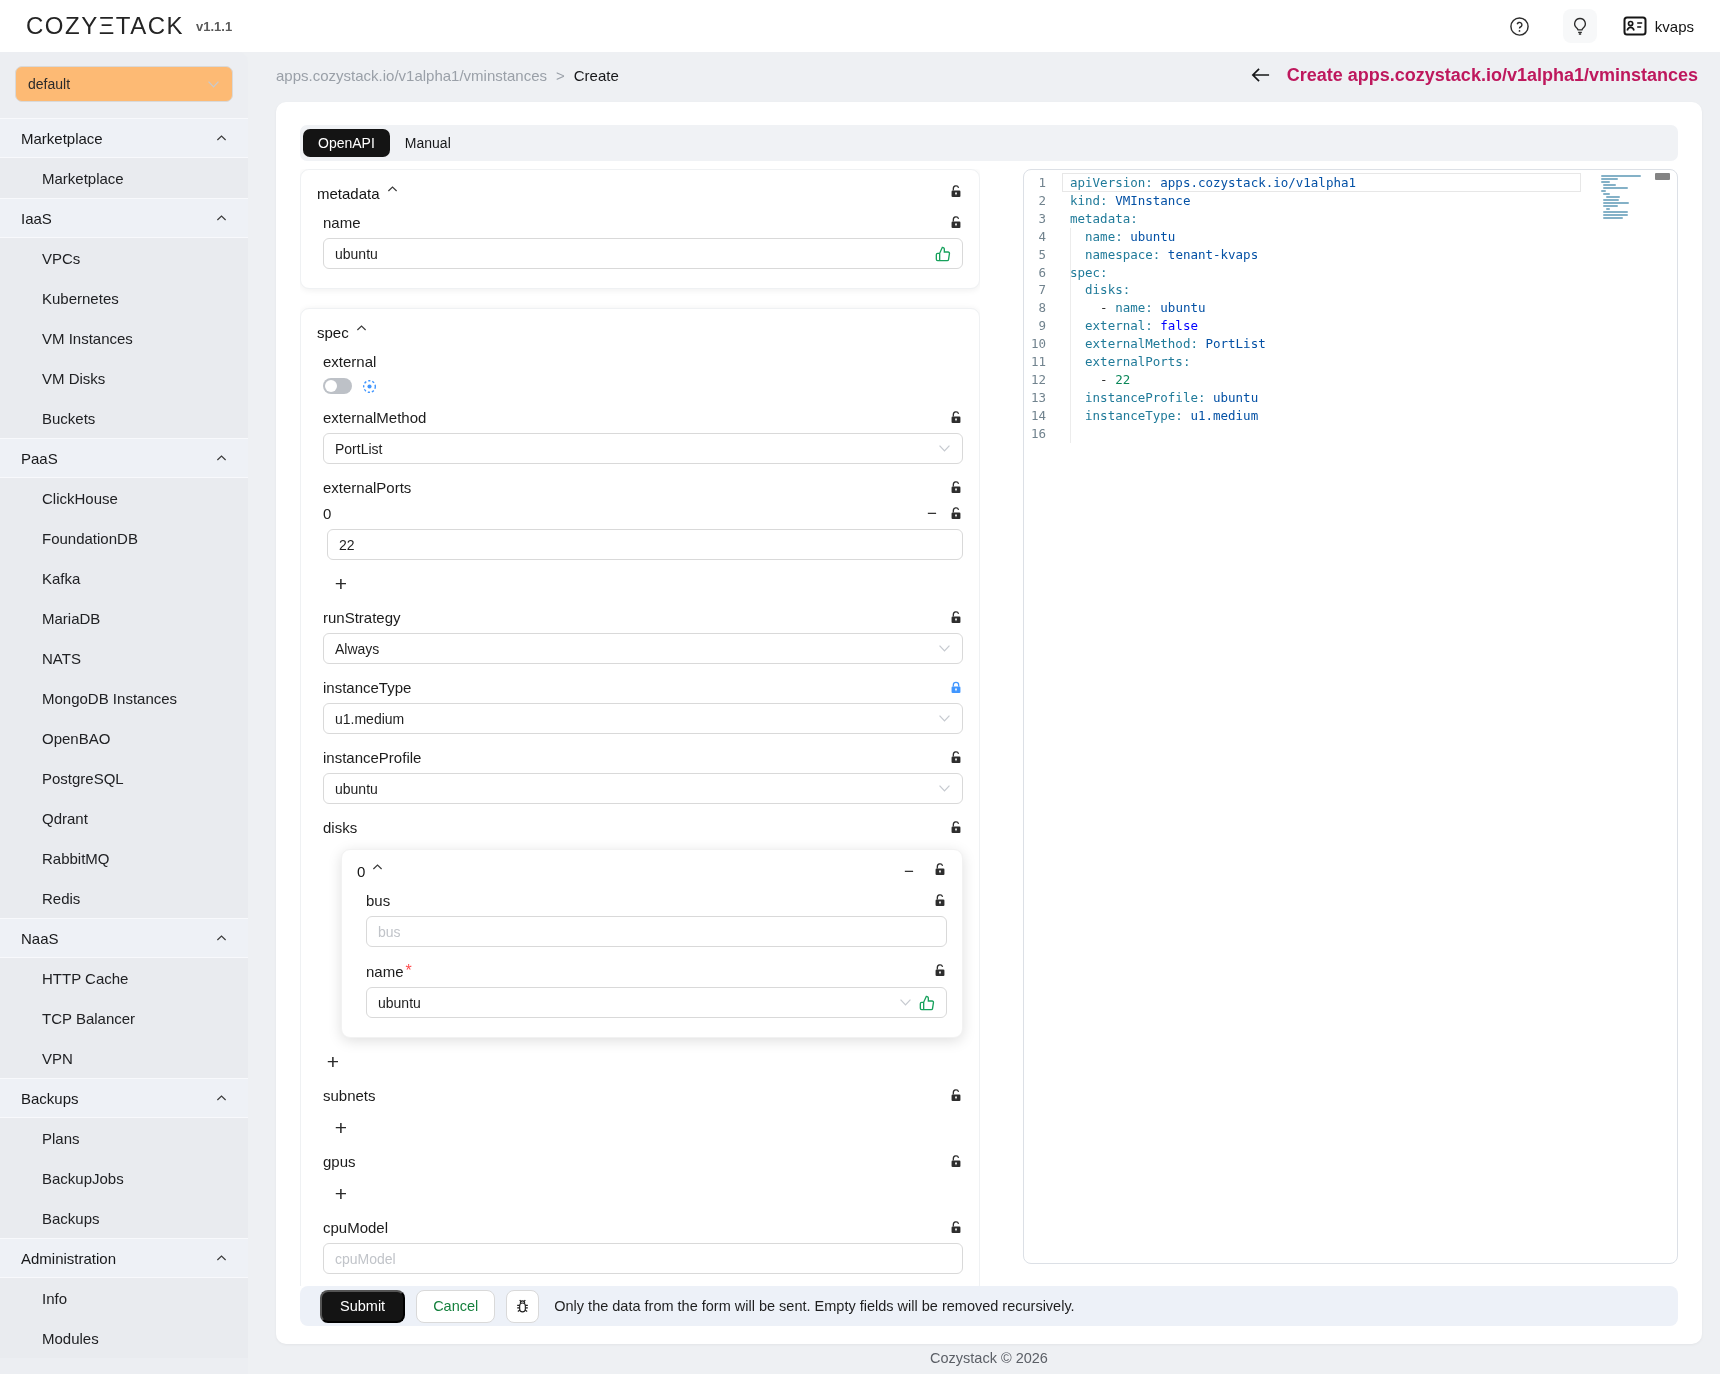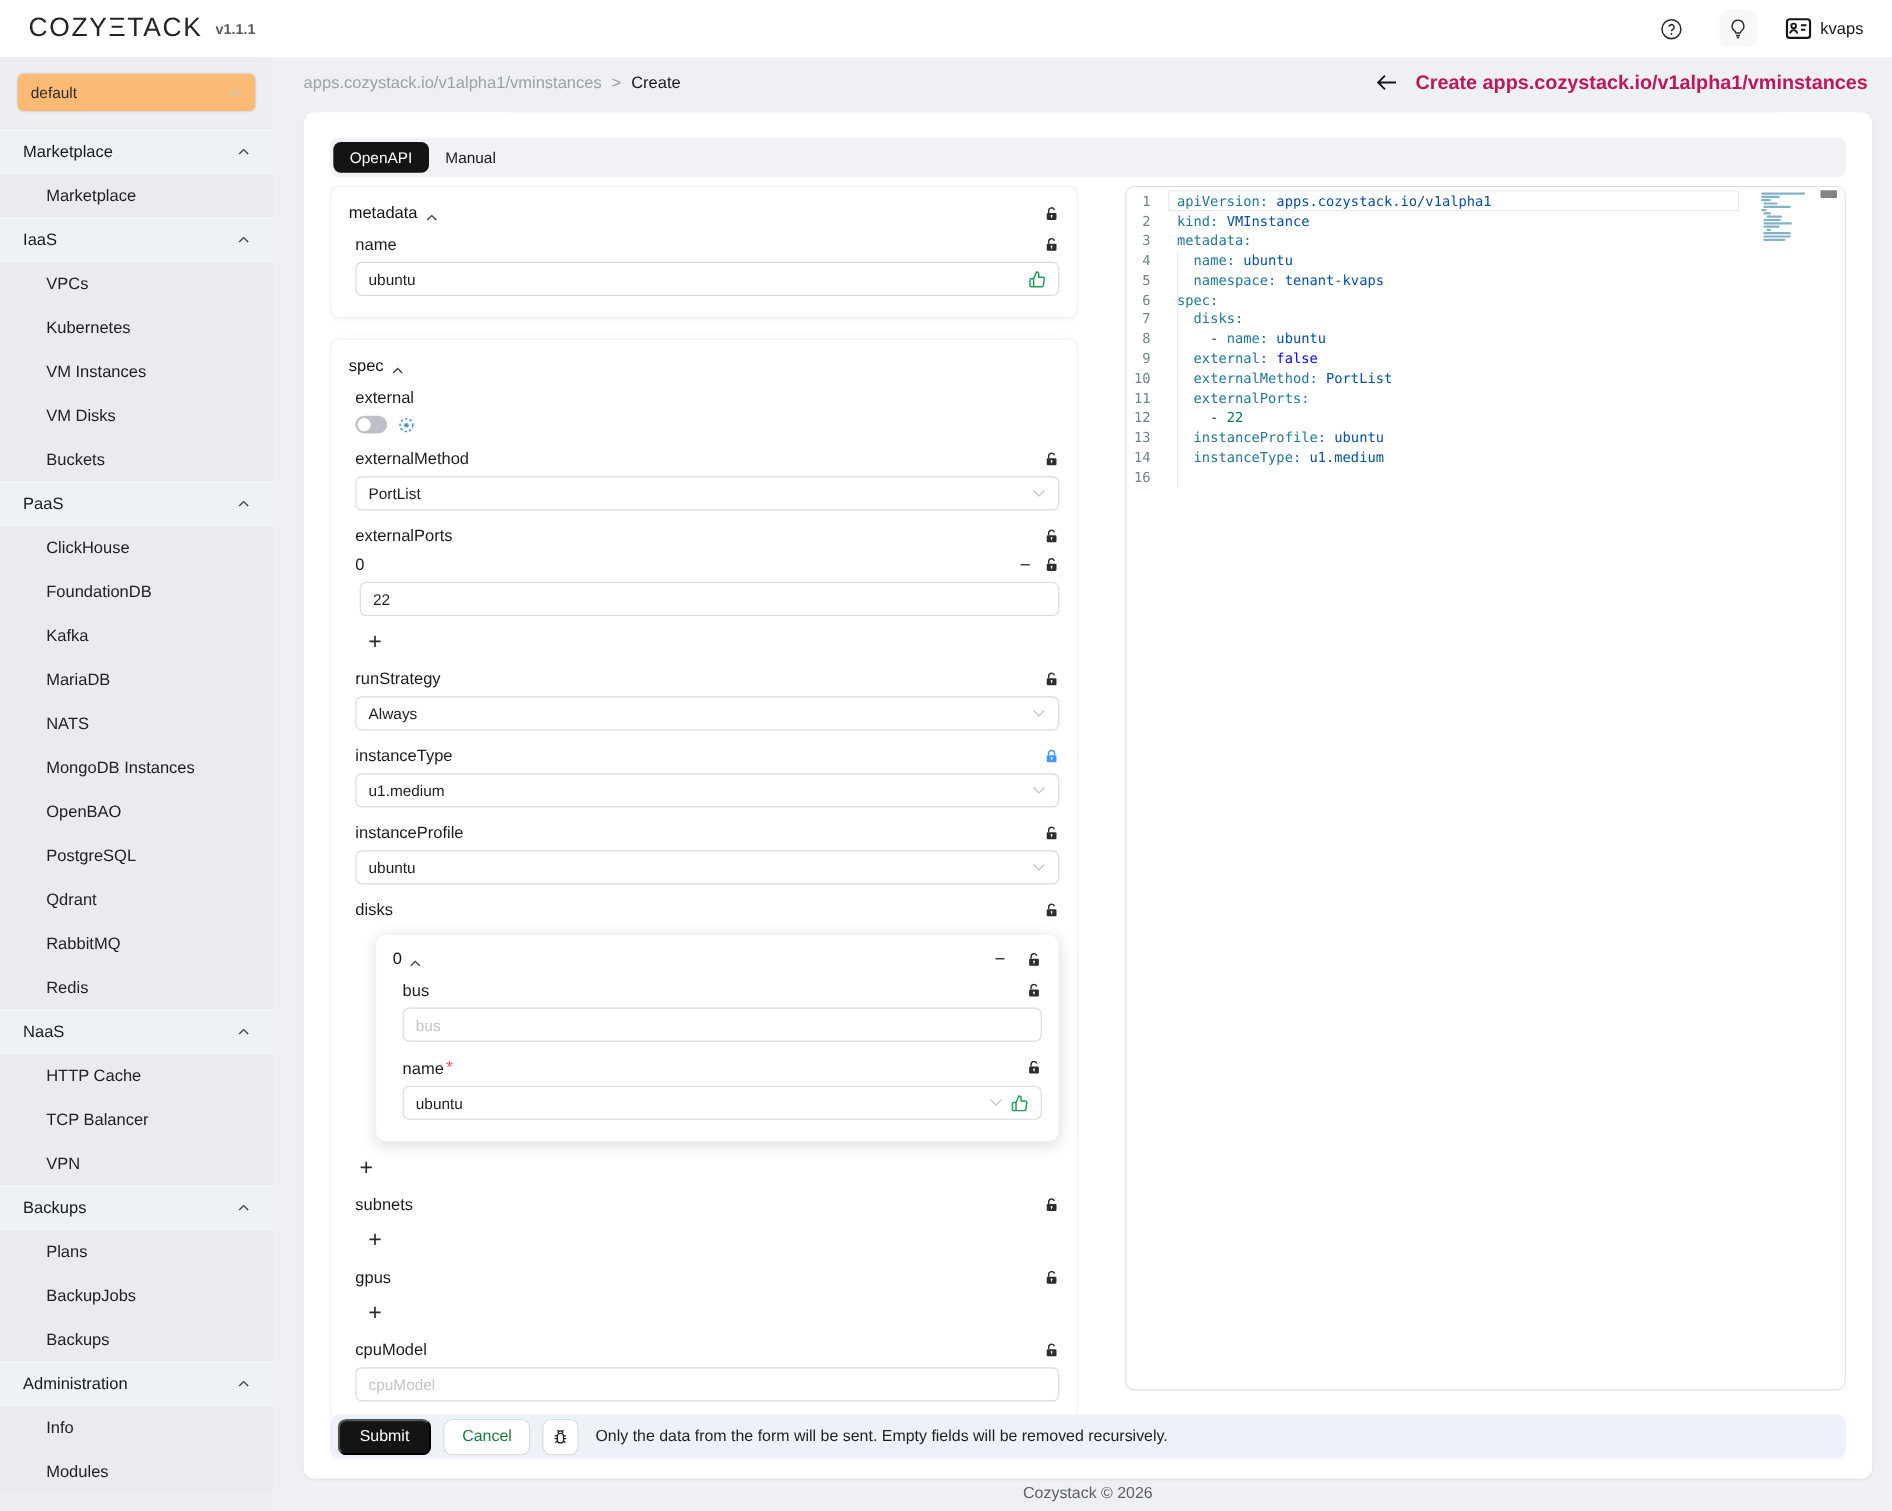--- a/index.html
+++ b/index.html
@@ -69,21 +69,21 @@
   .tab.active { background:var(--accent); color:#fff; }
 
   
   .form-col {
     position:absolute; left:24px; top:67px; width:680px; height:1117px; overflow:hidden;
   }
   .mini-card {
     background:#fff; border:1px solid #eff1f3; border-radius:9px;
     box-shadow:0 1px 7px rgba(0,0,0,.07); padding:15px 16px 19px 16px; margin-bottom:19px;
   }
-  .sec-title { display:flex; align-items:flex-end; gap:7px; font-size:15px; color:#141414; }
+  .sec-title { display:flex; align-items:flex-start; gap:7px; font-size:15px; color:#141414; }
   .sec-title .lockwrap { margin-left:auto; }
   .sec-body { padding-left:6px; }
   .frow { display:flex; align-items:center; margin-top:15px; }
   .frow:first-child { margin-top:12px; }
   .flabel { font-size:15px; color:#1c1c1c; }
   .req { color:#ff4d4f; margin-left:2px; }
   .frow .lockwrap { margin-left:auto; }
   .frow .minus { margin-left:auto; margin-right:12px; }
   .frow .minus + .lockwrap { margin-left:0; }
   .minus { font-size:17px; color:#2a2a2a; cursor:pointer; line-height:1; }
@@ -123,21 +123,21 @@
     border:1px solid #e7e7e7; pointer-events:none;
   }
   .indent-guide { position:absolute; left:46px; top:58px; width:1px; height:215px; background:#ececec; }
   .minimap { position:absolute; right:32px; top:5px; width:44px; }
   .mm-bar { height:2px; margin-bottom:1px; background:#6fa3bd; opacity:.85; border-radius:1px; }
   .mm-slider { position:absolute; right:7px; top:3px; width:15px; height:7px; background:#6e6e6e; border-radius:1px; opacity:.85; }
 
   
   .action-bar {
     position:absolute; left:24px; right:24px; top:1184px; height:40px;
-    background:#edf1f8; border-radius:8px; display:flex; align-items:center; gap:11px; padding:0 4px 0 7px;
+    background:#edf1f8; border-radius:8px; display:flex; align-items:center; gap:11px; padding:0 4px 0 20px;
   }
   .btn { height:33px; border-radius:8px; font-size:14.5px; display:flex; align-items:center; cursor:pointer; }
   .btn.primary { background:var(--accent); color:#fff; padding:0 18px; }
   .btn.ghost { background:#fff; border:1px solid #d9d9d9; color:#15803d; padding:0 16px; }
   .btn.square { width:33px; justify-content:center; background:#fff; border:1px solid #d9d9d9; }
   .bar-note { font-size:14.5px; color:#1f1f1f; margin-left:4px; }
 
   .footer { position:absolute; left:276px; width:1426px; top:1350px; text-align:center; font-size:14.5px; color:#5b5f66; }
 </style>
 </head>

